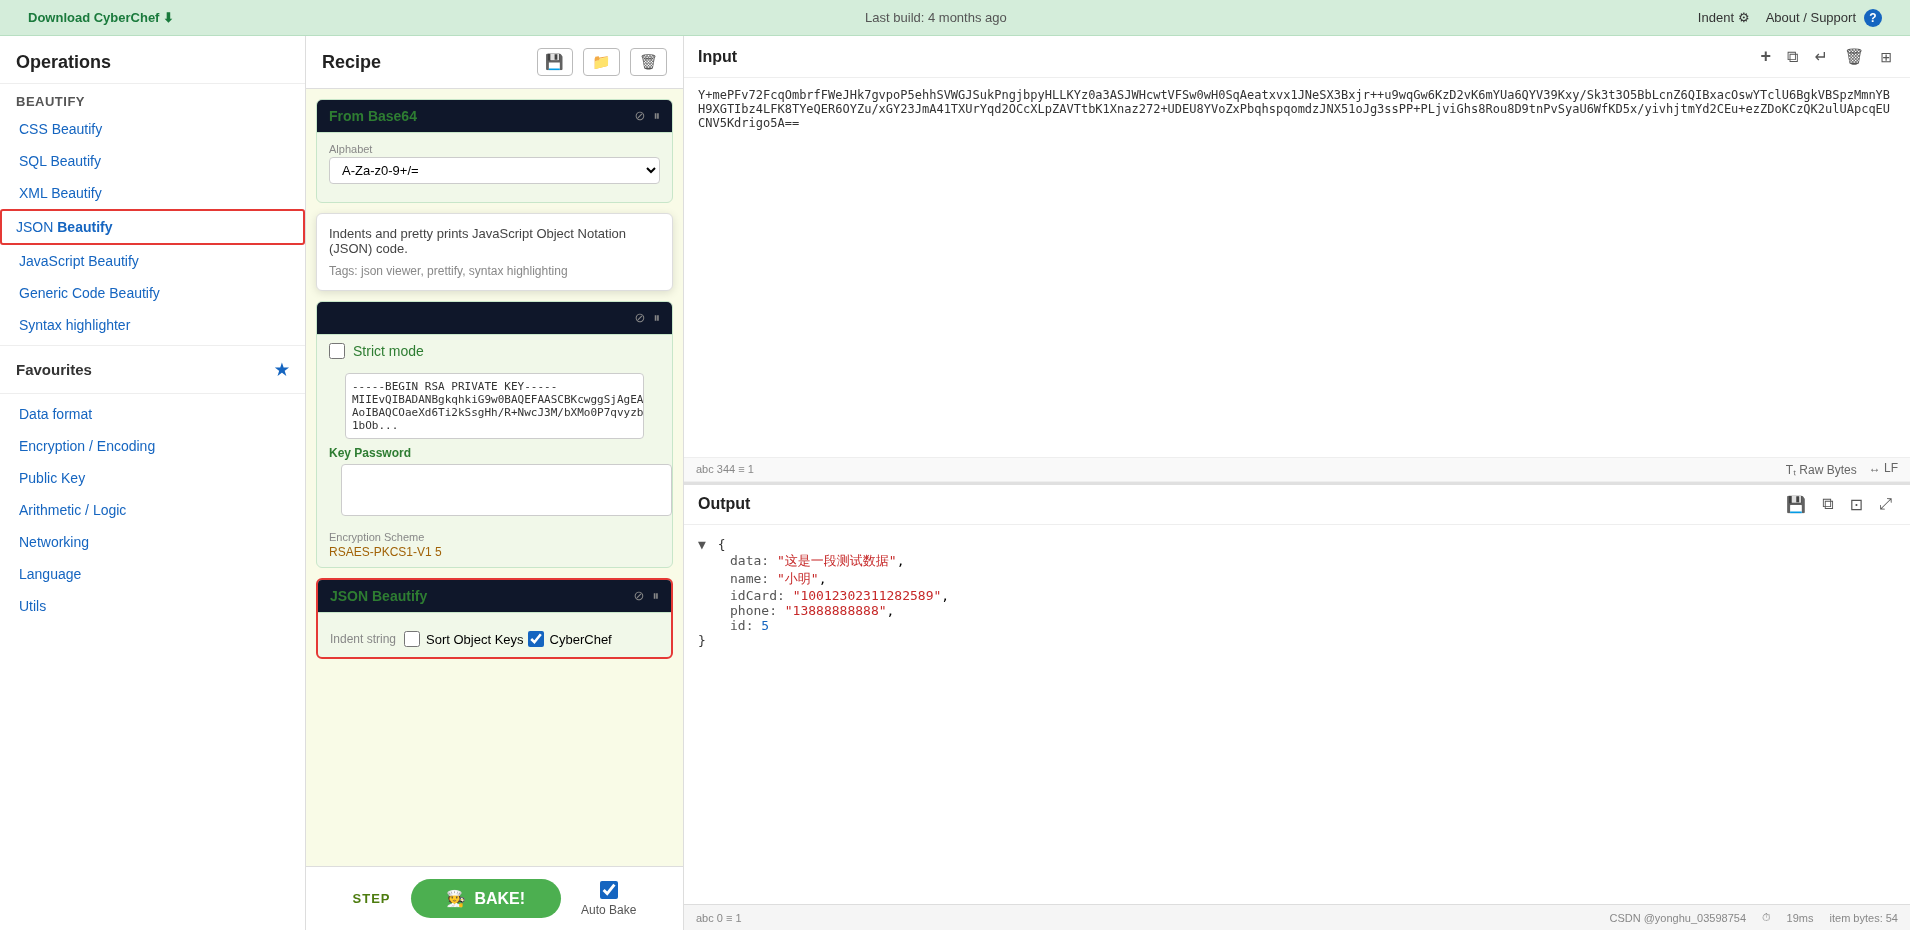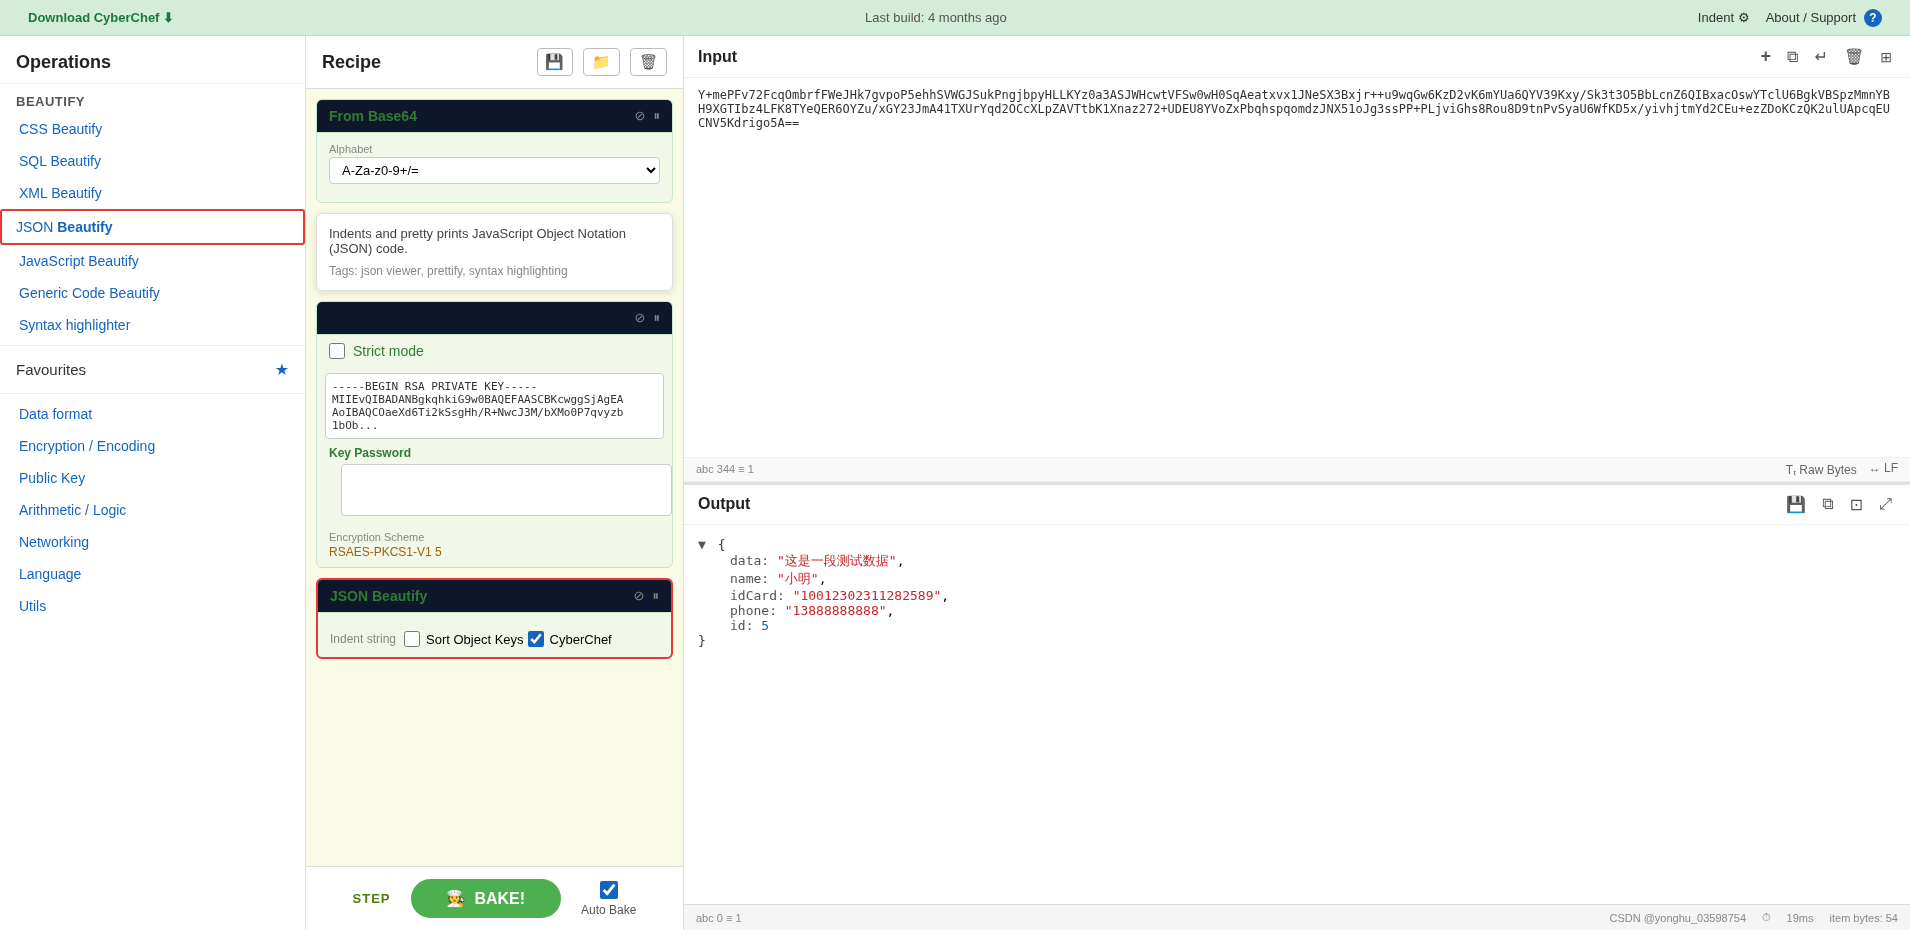--- a/index.html
+++ b/index.html
@@ -35,21 +35,21 @@
       padding: 10px 16px 4px 16px; text-transform: uppercase; letter-spacing: 0.5px;
     }
     .sidebar-item {
       padding: 8px 16px; cursor: pointer; color: #1565c0; font-size: 14px;
       border-left: 3px solid transparent;
     }
     .sidebar-item.selected-red { background: #fff; border: 2px solid #e53935; border-radius: 3px; }
     .sidebar-divider { border: none; border-top: 1px solid #eee; margin: 4px 0; }
     .sidebar-fav-header {
       display: flex; align-items: center; justify-content: space-between;
-      padding: 10px 16px; font-size: 15px; font-weight: normal; color: #333; cursor: pointer;
+      padding: 10px 16px; font-size: 15px; font-weight: bold; color: #333; cursor: pointer;
     }
     .star-icon { color: #1565c0; font-size: 16px; }
 
     
     .recipe-panel {
       width: 378px; background: #f9fbe7; border-right: 1px solid #ddd;
       display: flex; flex-direction: column; flex-shrink: 0; overflow: hidden;
     }
     .recipe-header {
       display: flex; align-items: center; justify-content: space-between;
@@ -95,21 +95,21 @@
     .strict-mode-row {
       display: flex; align-items: center; gap: 8px; padding: 8px 12px;
     }
     .strict-mode-row input[type="checkbox"] { width: 16px; height: 16px; }
     .strict-mode-label { color: #2e7d32; font-size: 14px; }
 
     
     .rsa-block {
       background: #fff; border: 1px solid #ccc; border-radius: 4px;
       font-family: monospace; font-size: 11px; padding: 6px; color: #333;
-      max-height: 80px; overflow: hidden; margin: 6px 8px;
+      max-height: 80px; overflow: hidden; margin: 6px 28px;
     }
 
     
     .json-beautify-body {
       padding: 10px 12px;
     }
     .json-beautify-controls {
       display: flex; align-items: center; gap: 4px; margin-top: 8px;
     }
     .json-beautify-controls .indent-label { font-size: 12px; color: #888; margin-right: 4px; }

